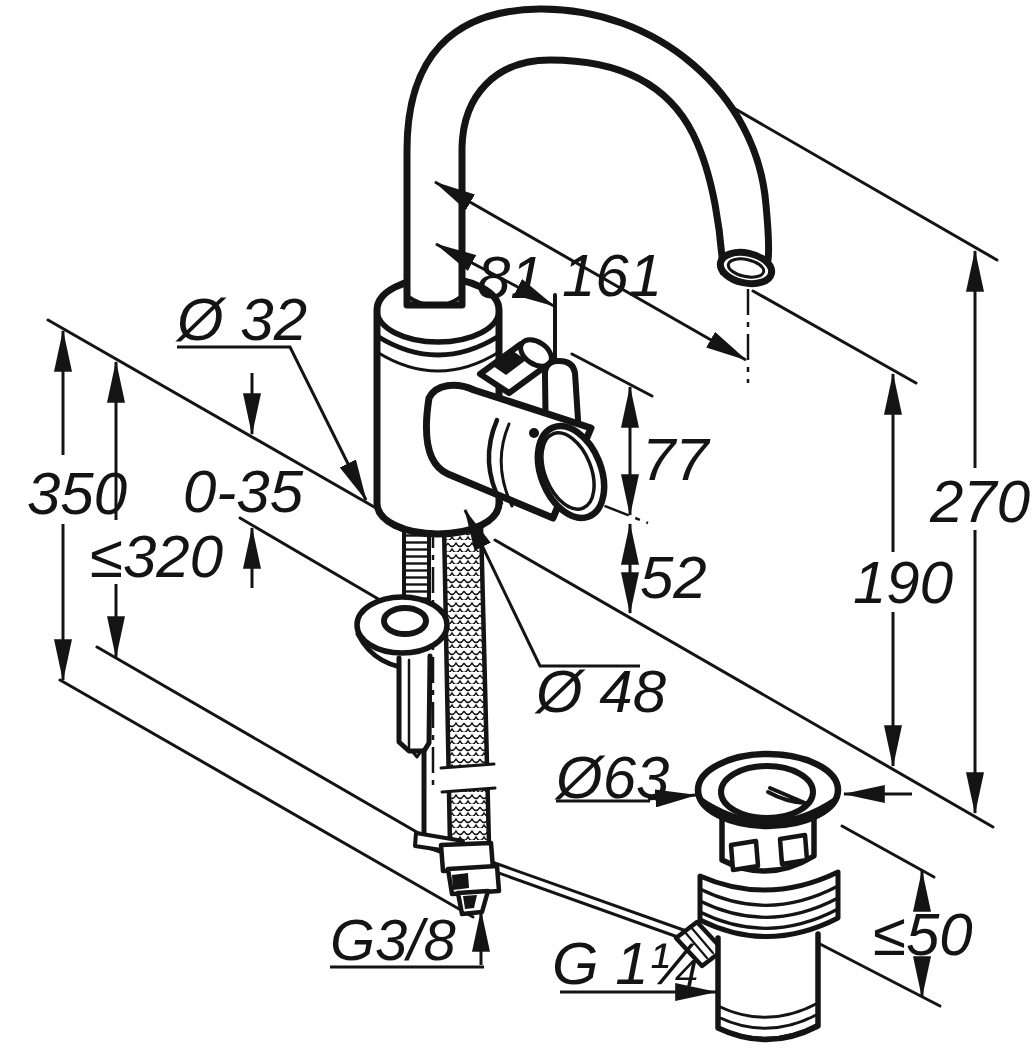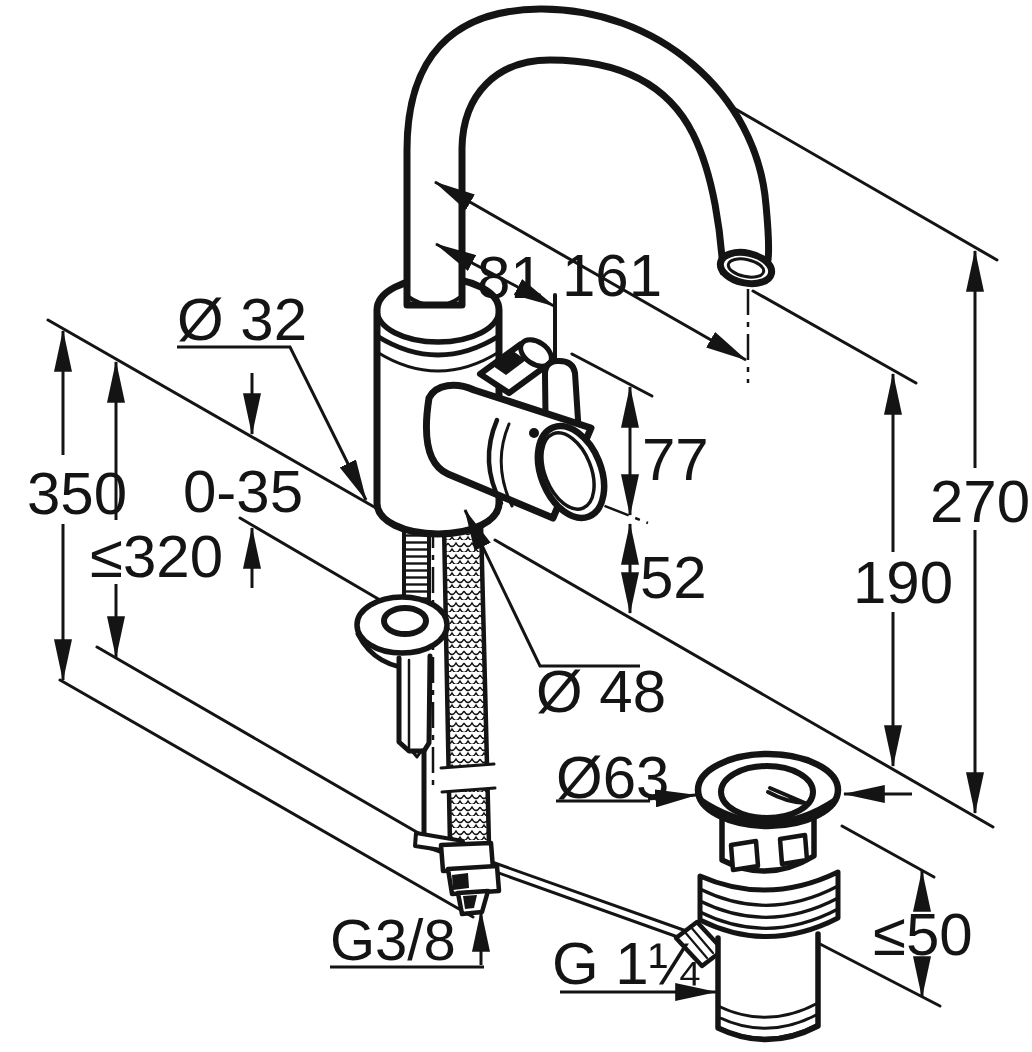--- a/index.html
+++ b/index.html
@@ -1,18 +1,19 @@
 <!DOCTYPE html>
 <html><head>
 <meta charset="utf-8">
 <style>
   html,body{margin:0;padding:0;background:#fff;}
   .canvas{
     position:relative;width:1032px;height:1052px;background:#fff;overflow:hidden;
     font-family:"Liberation Sans", sans-serif;
+    font-style:italic;
   }
   svg{display:block;}
   text{
     font-family:"Liberation Sans", sans-serif;
     fill:#141414;
   }
   .dim-text{font-size:60px;}
   .dim-text-sm{font-size:58px;}
 </style>
 </head>

